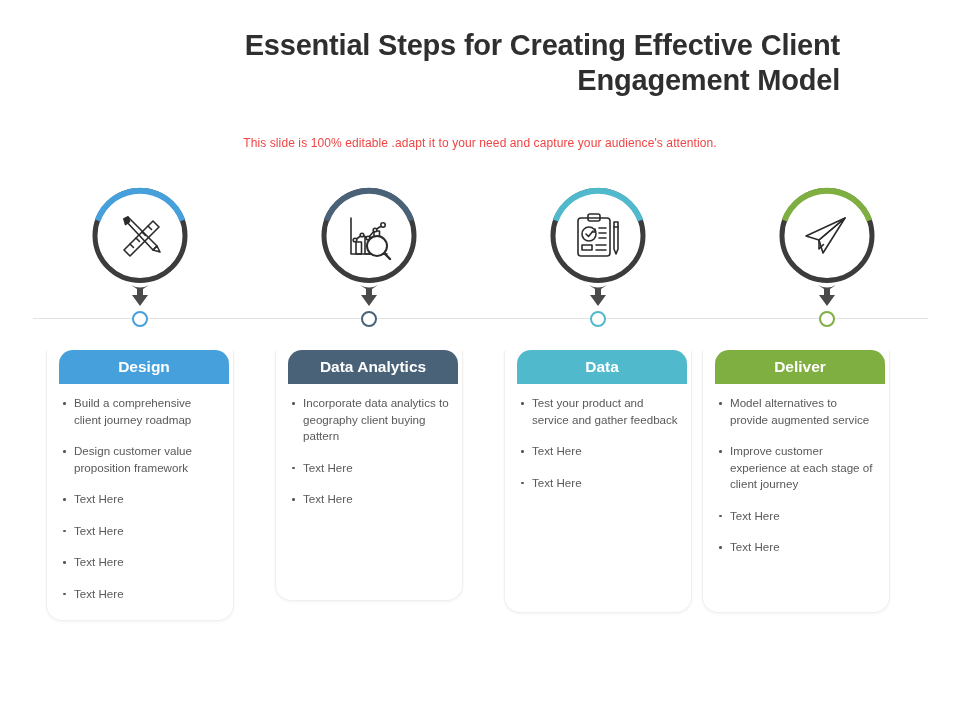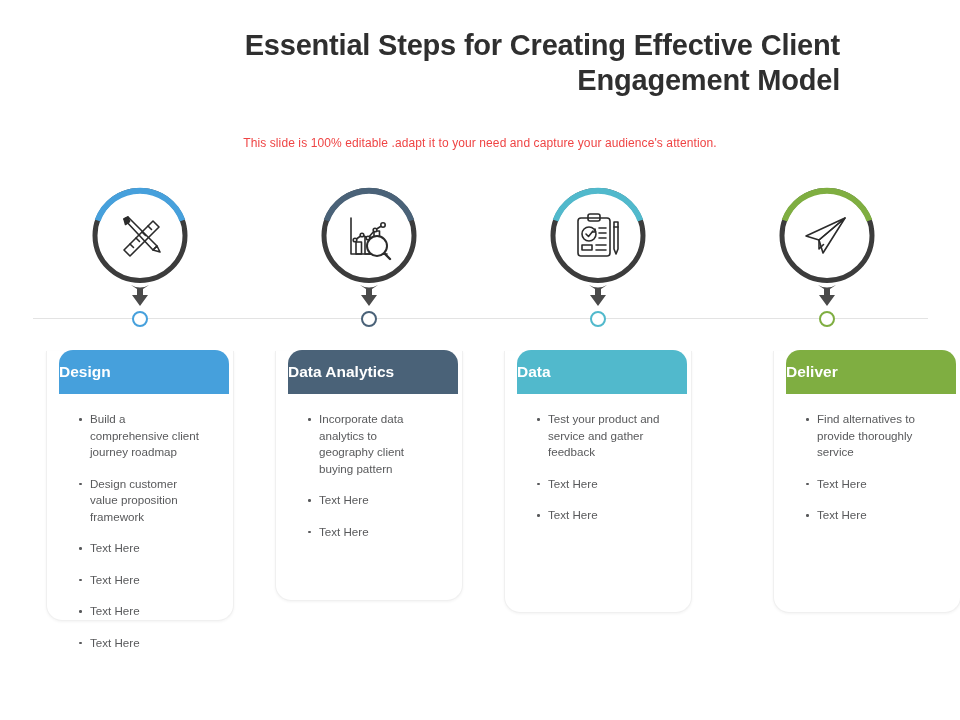--- a/index.html
+++ b/index.html
@@ -117,47 +117,47 @@
     background: #ffffff;
     border: 1px solid #f0f0f0;
     border-top: none;
     border-radius: 0 0 16px 16px;
     box-sizing: border-box;
     box-shadow: 0 1px 3px rgba(0,0,0,0.05);
   }
   .card.c0 { left: 46px; height: 270px; }
   .card.c1 { left: 275px; height: 250px; }
   .card.c2 { left: 504px; height: 262px; }
-  .card.c3 { left: 773px; height: 262px; }
+  .card.c3 { left: 702px; height: 262px; }
 
   .card-header {
     position: absolute;
     top: -1px;
     left: 12px;
     width: 170px;
-    height: 44px;
+    height: 34px;
     border-radius: 14px 14px 0 0;
     display: flex;
     align-items: center;
-    justify-content: flex-start;
+    justify-content: center;
     color: #ffffff;
     font-size: 15.5px;
     font-weight: bold;
     box-sizing: border-box;
   }
   .card-body {
     position: absolute;
     top: 44px;
     left: 0;
     right: 0;
     padding: 0 12px 0 10px;
   }
   ul.bullets {
     list-style: none;
-    margin: 16px;
+    margin: 0;
     padding: 0;
   }
   ul.bullets li {
     position: relative;
     padding-left: 17px;
     margin-bottom: 15px;
     font-size: 11.6px;
     line-height: 16.5px;
     color: #58595b;
   }
@@ -337,18 +337,19 @@
     </ul>
   </div>
 </div>
 
 <div class="card c3">
   <div class="card-header" style="background:#7fae41">
     <span>Deliver</span>
   </div>
   <div class="card-body">
     <ul class="bullets">
-      <li>Find alternatives to provide thoroughly service</li>
+      <li>Model alternatives to provide augmented service</li>
+      <li>Improve customer experience at each stage of client journey</li>
       <li>Text Here</li>
       <li>Text Here</li>
     </ul>
   </div>
 </div>
 
 </body></html>

